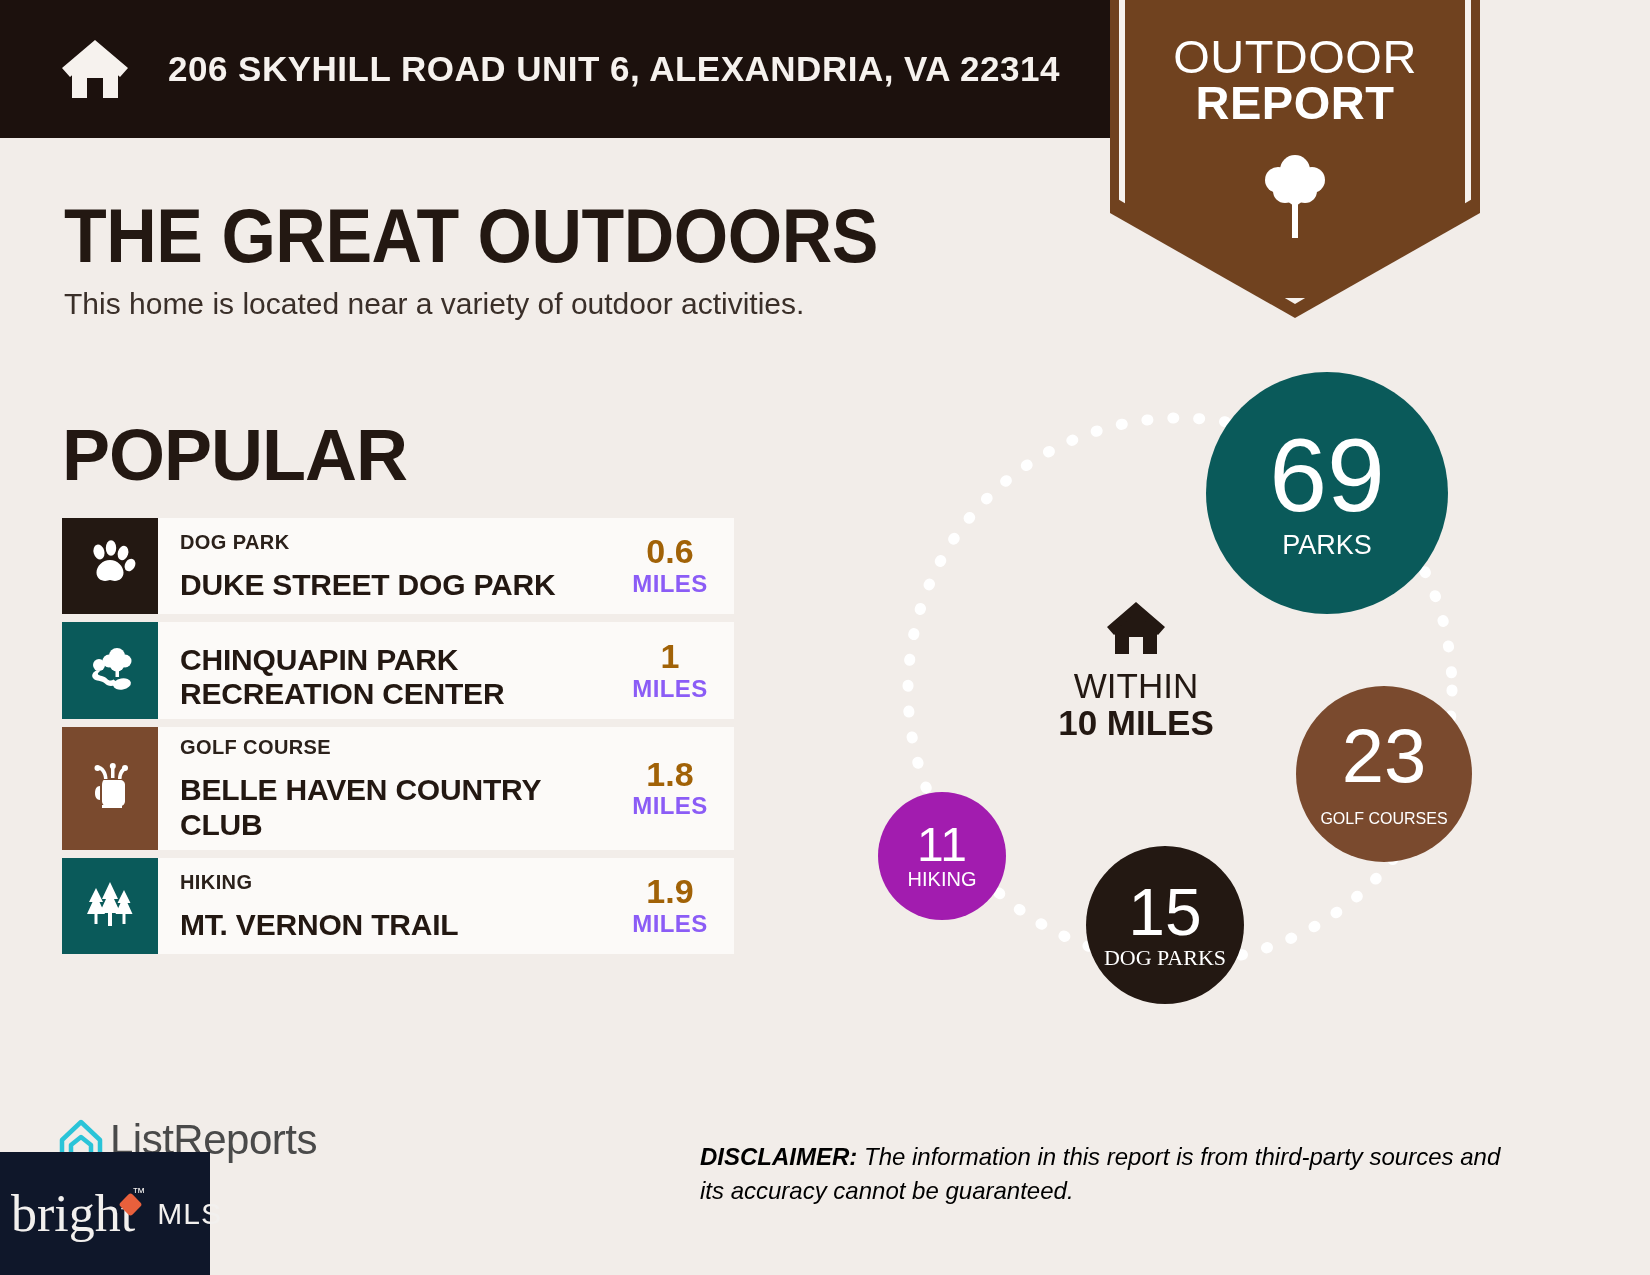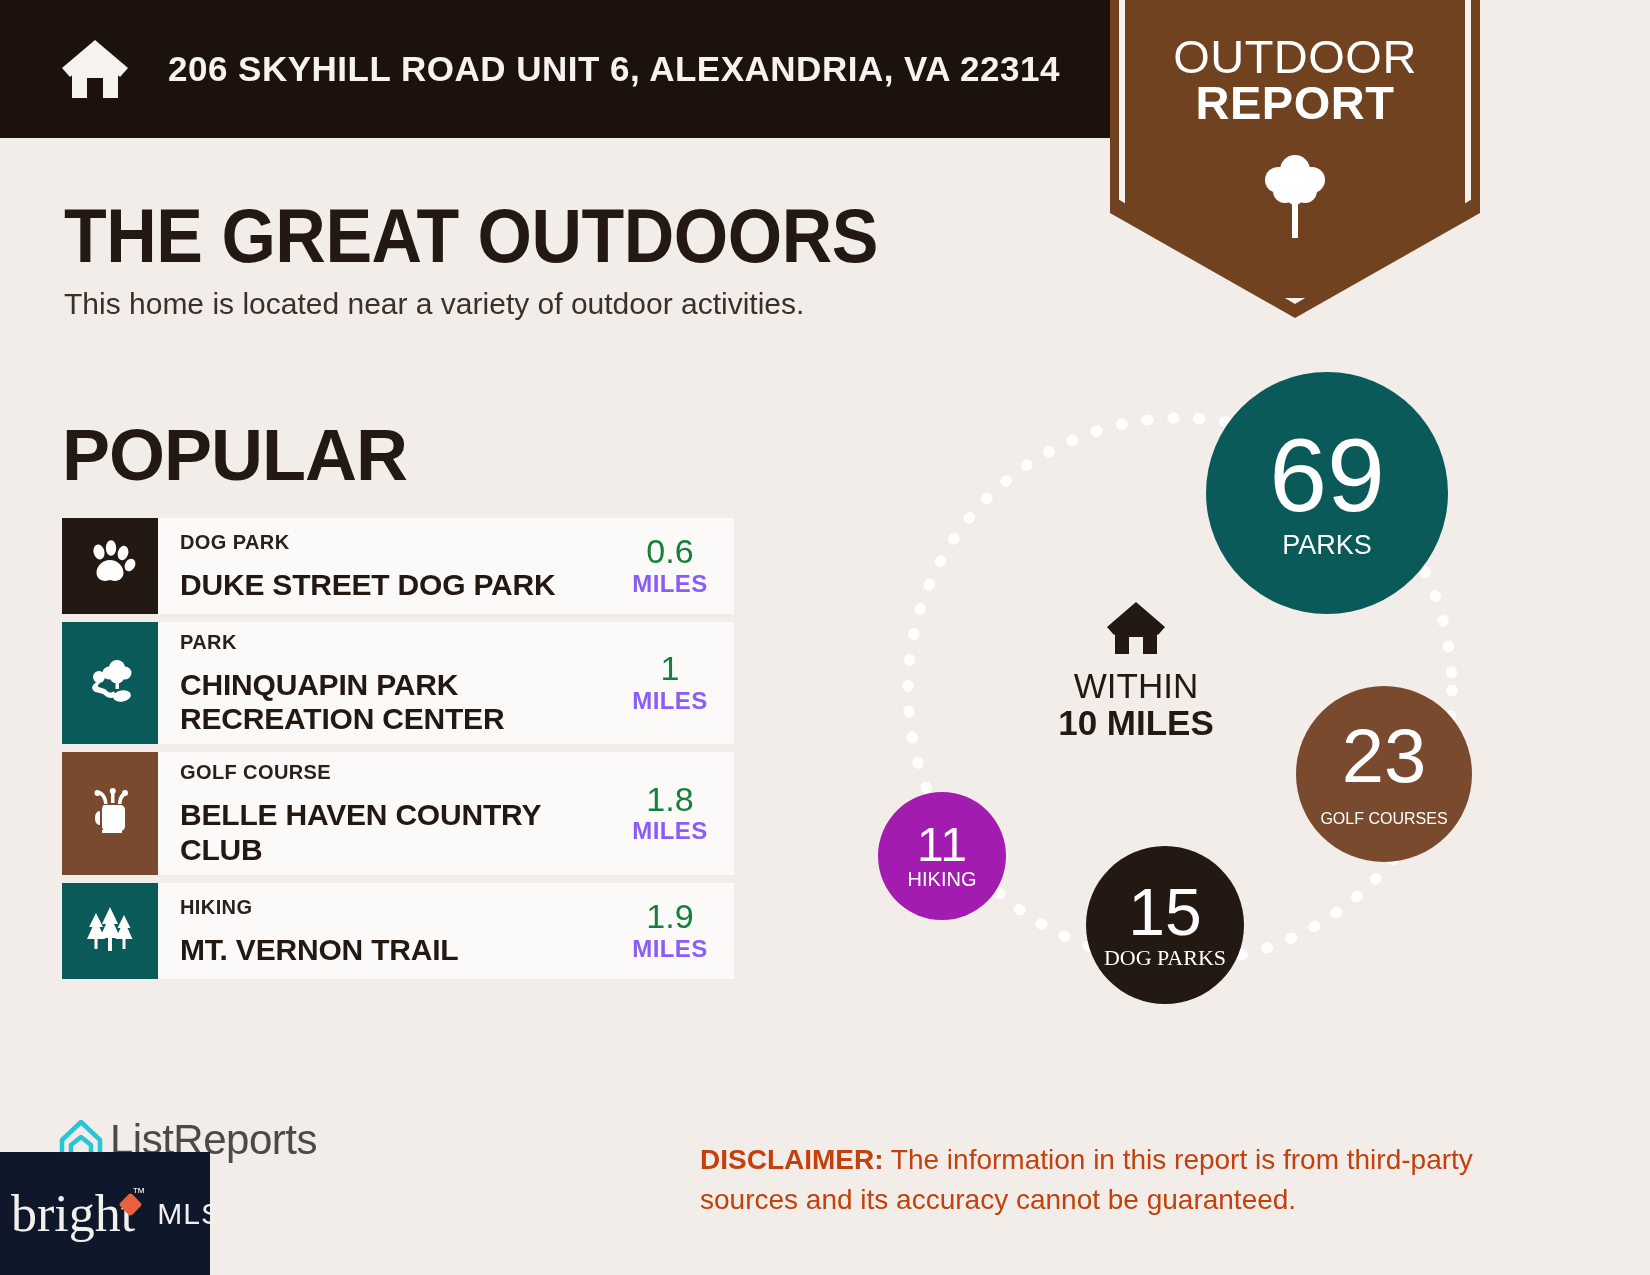--- a/index.html
+++ b/index.html
@@ -79,21 +79,21 @@
     color:#2B211B; line-height:1.25;
   }
   .row-name{
     font-size:30px; font-weight:700; letter-spacing:-0.2px;
     color:#231812; line-height:1.14; margin-top:13px;
   }
   .row-dist{
     flex:0 0 112px; text-align:center; padding-right:8px;
     display:flex; flex-direction:column; justify-content:center;
   }
-  .row-dist .v{ font-size:34px; font-weight:400; color:#15803d; line-height:1.05; }
+  .row-dist .v{ font-size:34px; font-weight:700; color:#a16207; line-height:1.05; }
   .row-dist .u{ font-size:24px; font-weight:700; color:#8b5cf6; letter-spacing:0.4px;text-align:center; }
 
   
   .diagram{ position:absolute; left:830px; top:360px; width:700px; height:700px; }
   .dots{ position:absolute; left:0; top:0; width:700px; height:700px; }
   .bubble{
     position:absolute; border-radius:50%;
     display:flex; flex-direction:column; align-items:center; justify-content:center;
     color:#FFFFFF; text-align:center;
   }
@@ -141,21 +141,21 @@
   .mls-dot{
     position:absolute; right:-4px; top:8px; width:17px; height:17px;
     background:#E8603C; transform:rotate(45deg); border-radius:3px;
   }
   .mls-tm{ position:absolute; right:-10px; top:-2px; font-size:13px; color:#F2F0EE;
            font-family:"Liberation Sans", sans-serif; }
   .mls-txt{ font-size:30px; color:#F2F0EE; margin-left:22px; letter-spacing:1px; }
 
   .disclaimer{
     position:absolute; left:700px; top:1140px; width:820px;
-    font-size:28px; line-height:1.42; color:#c2410c;
+    font-size:24px; line-height:1.42; color:#000000;font-style:italic;
   }
   .disclaimer b{ font-weight:700; }
 </style>
 </head>
 <body>
 
 <div class="header-bar">
   <span class="header-home-icon">
     <svg viewBox="0 0 70 62" xmlns="http://www.w3.org/2000/svg">
       <path d="M35 2 L68 30 L60 39 L35 17 L10 39 L2 30 Z" fill="#F6F2EE"></path>
@@ -232,21 +232,20 @@
             <path d="M31.5 22 L35 22 L35 34 L31.5 34 Z"></path>
             <circle cx="15" cy="22" r="6"></circle>
             <path d="M13 27c-4 2-6 5-4 8 2.5 3.6 9 2 12 5.5 2.5 3 9 3.6 13-0.5l-4.5-3.6c-2 1.8-5 1.4-6.5-0.6-2.6-3.5-8-2.6-9-4.6-0.5-1 0.4-2 2-2.8z"></path>
             <ellipse cx="38" cy="41" rx="9" ry="5.5" transform="rotate(-10 38 41)"></ellipse>
           </g>
         </svg>
       </span>
     </div>
     <div class="row-body">
       <div class="row-text">
-        <div class="row-cat">PARK</div>
         <div class="row-name">CHINQUAPIN PARK RECREATION CENTER</div>
       </div>
       <div class="row-dist">
         <span class="v">1</span>
         <span class="u">MILES</span>
       </div>
     </div>
   </div>
 
   <div class="row">

